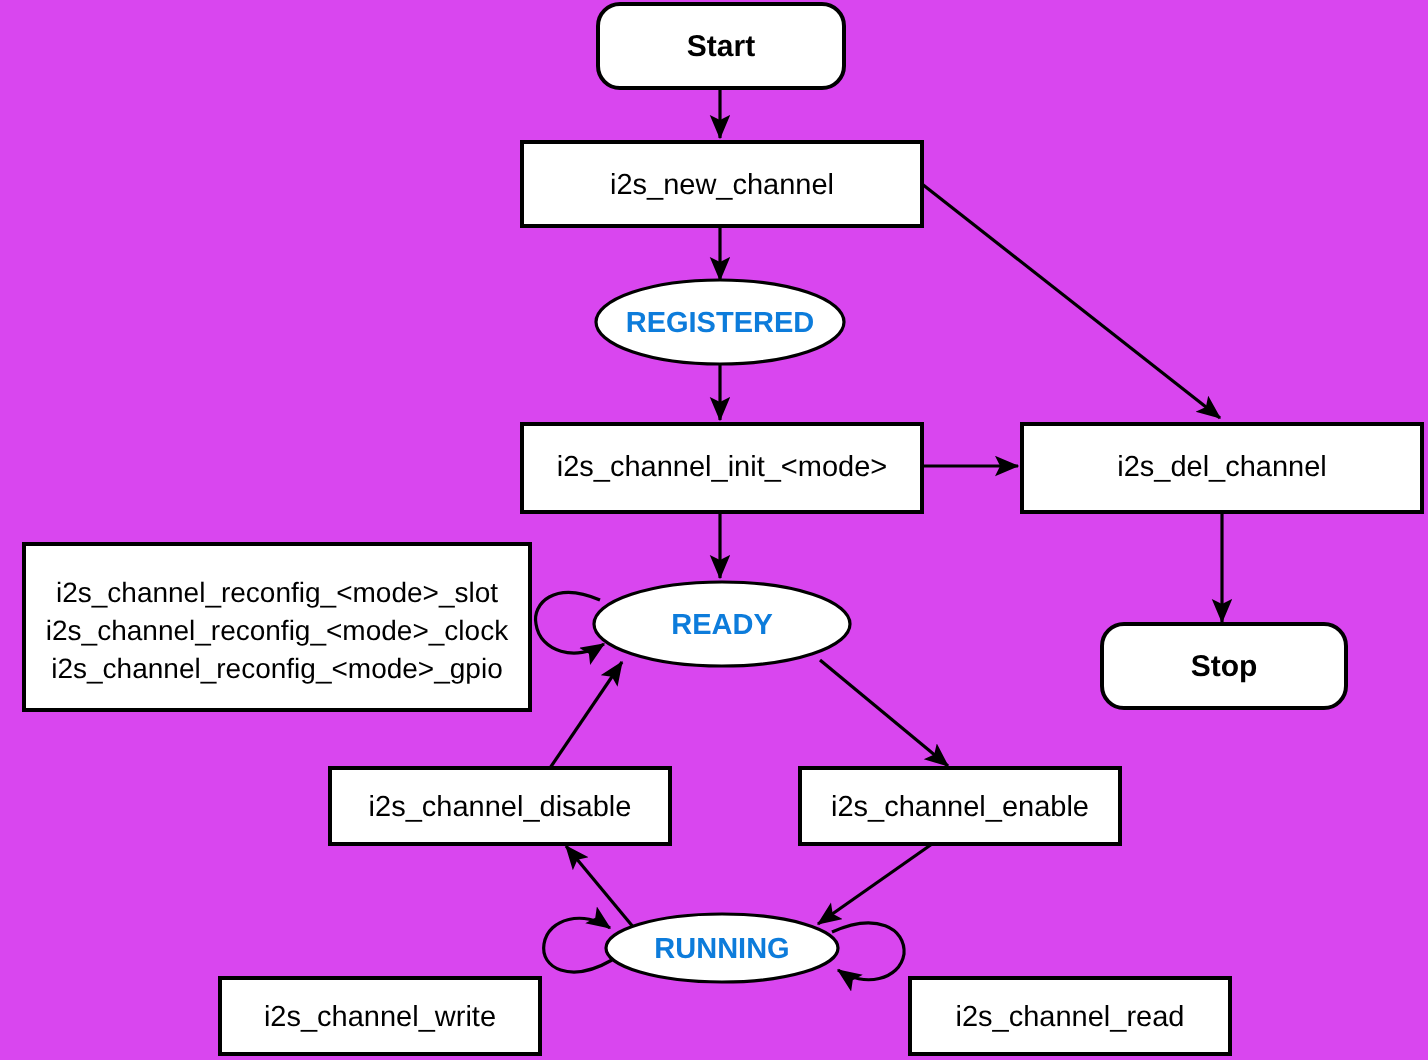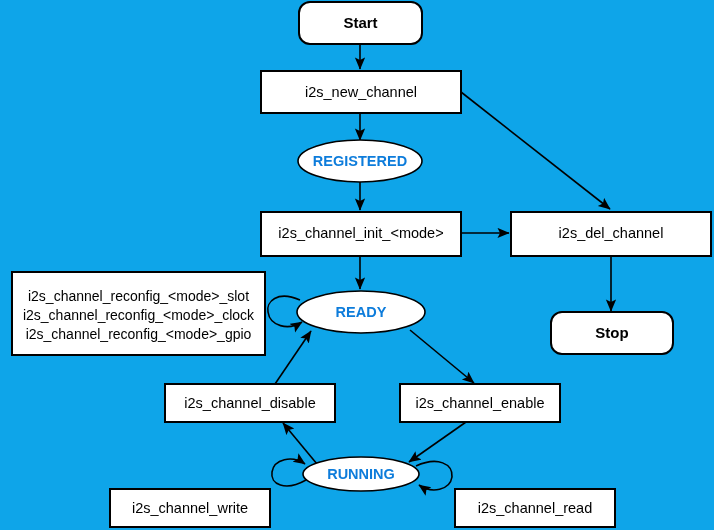--- a/index.html
+++ b/index.html
@@ -11,21 +11,21 @@
   body {
     width: 714px;
     height: 530px;
     overflow: hidden;
     font-family: "Liberation Sans", sans-serif;
   }
   #diagram-root {
     position: relative;
     width: 714px;
     height: 530px;
-    background: #0ea5e9;
+    background: #d946ef;
   }
   svg#flow-svg {
     position: absolute;
     top: 0;
     left: 0;
     width: 714px;
     height: 530px;
     display: block;
   }
   .node-shape {

